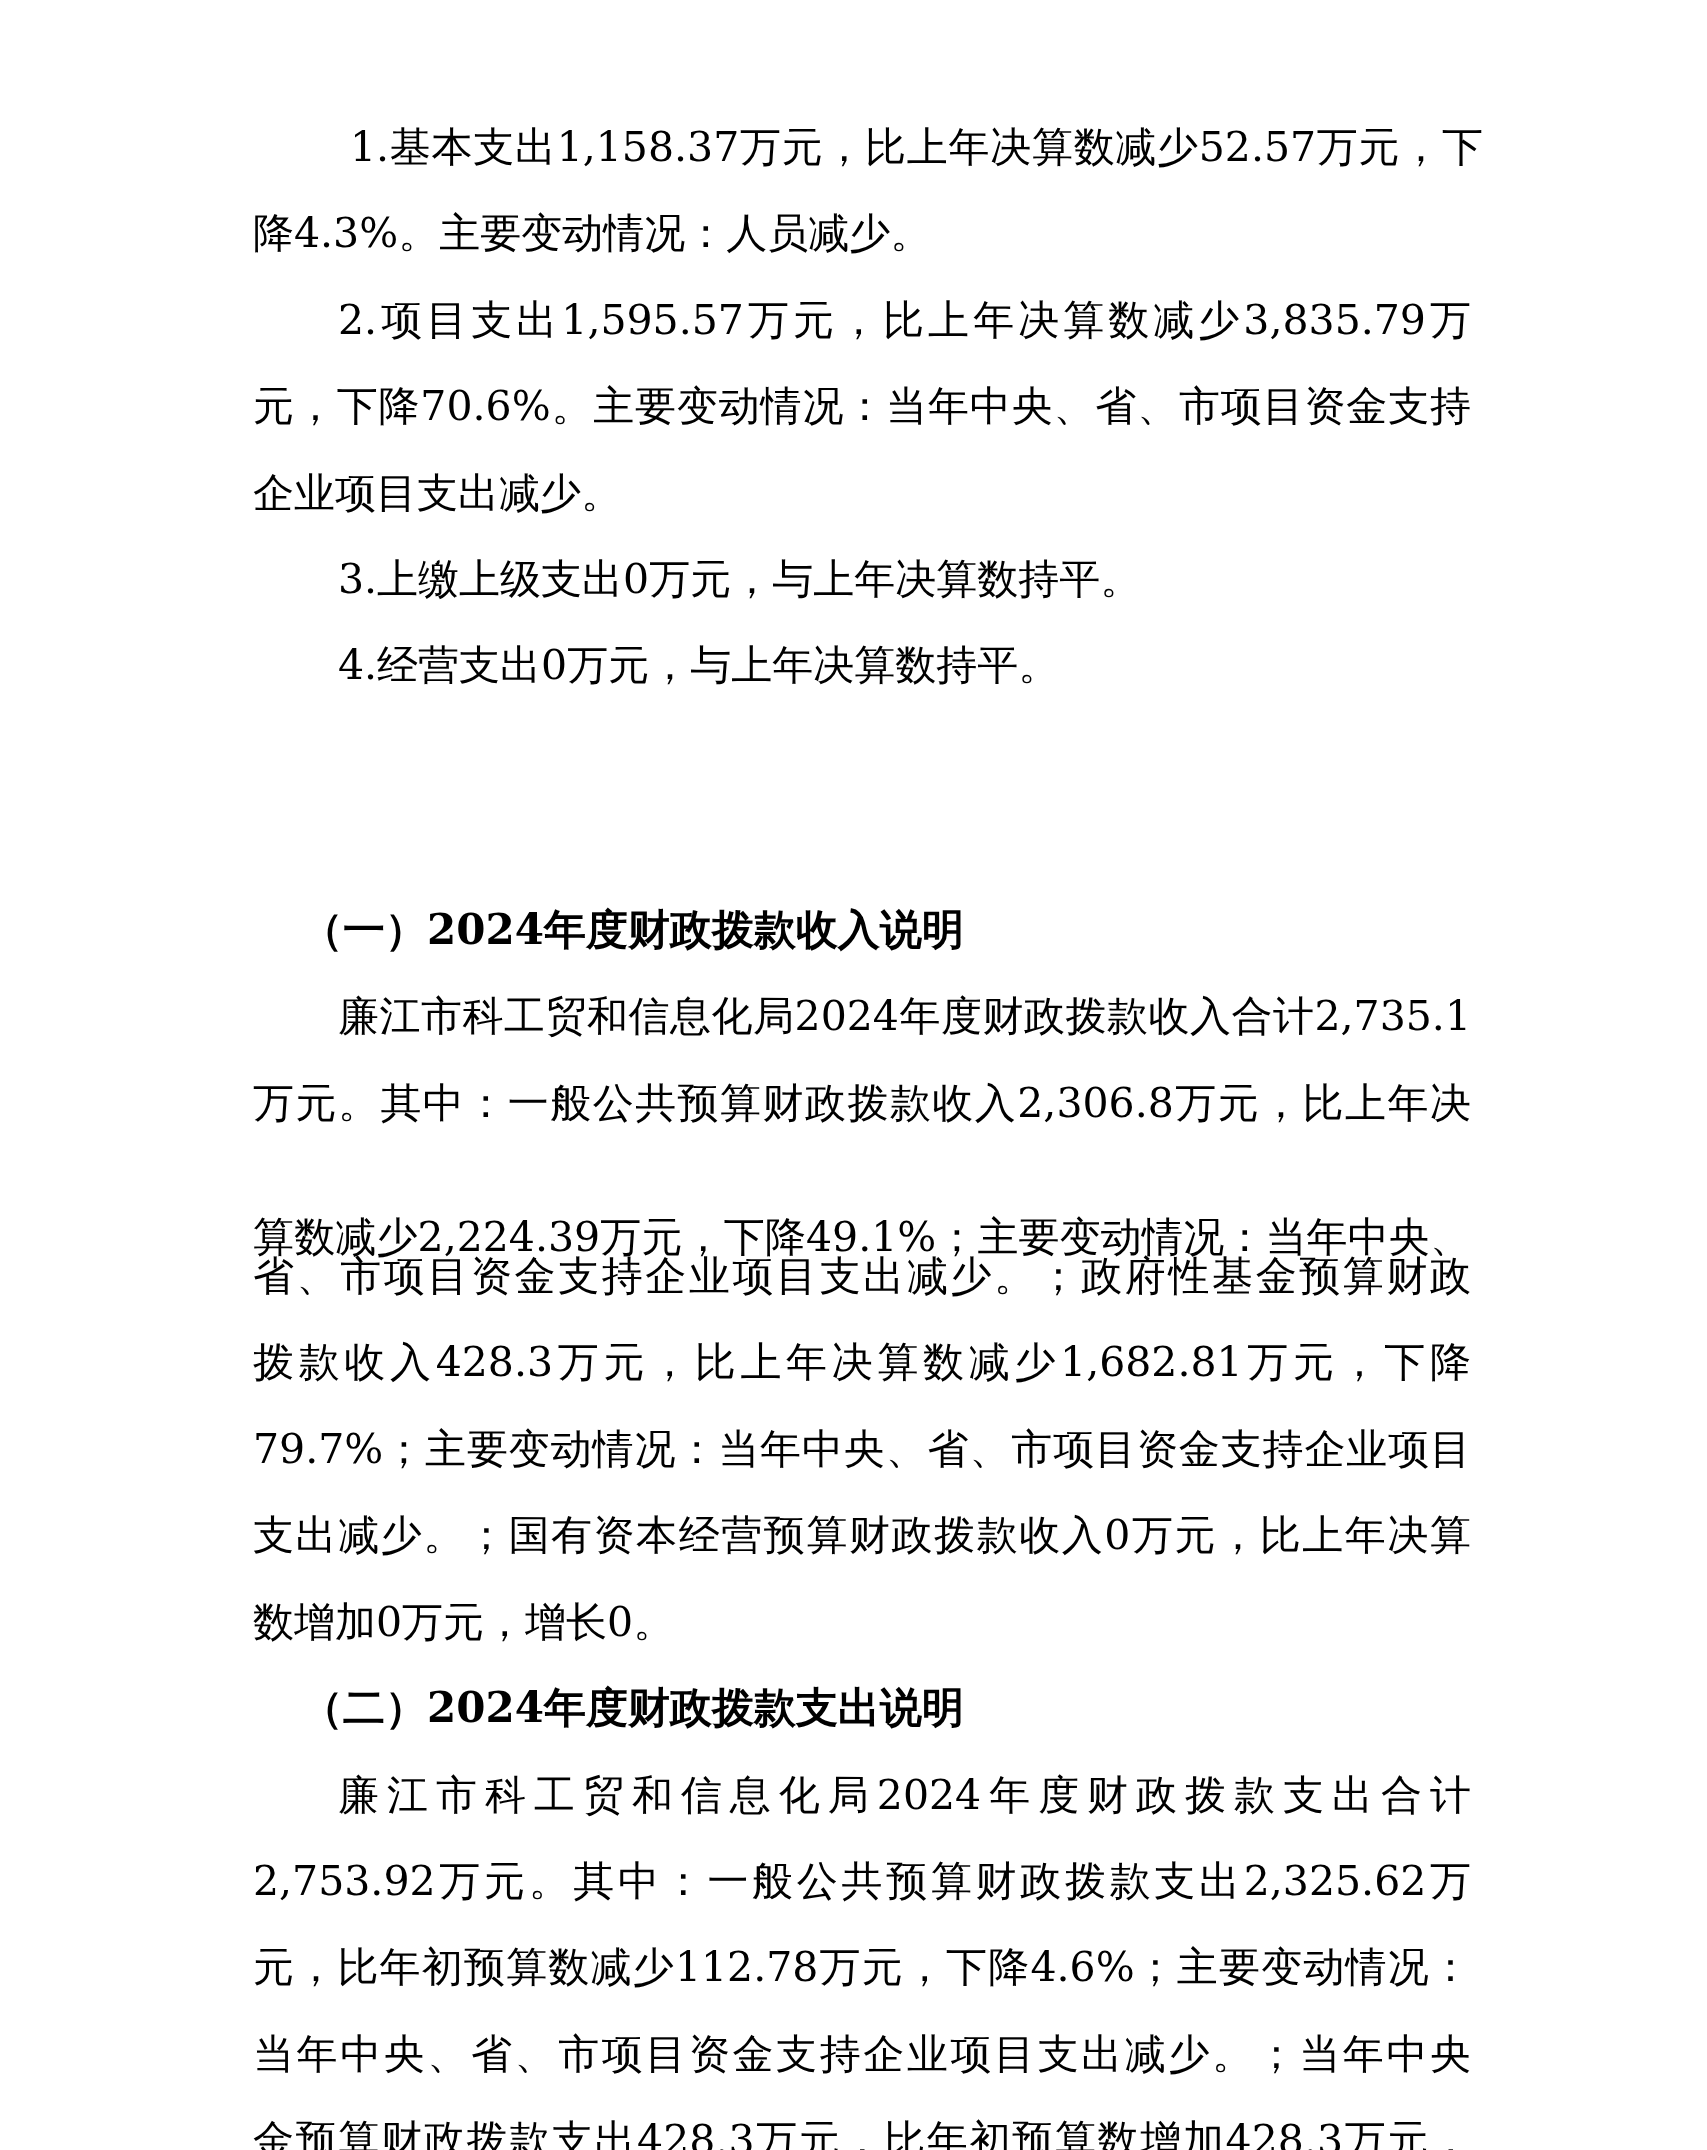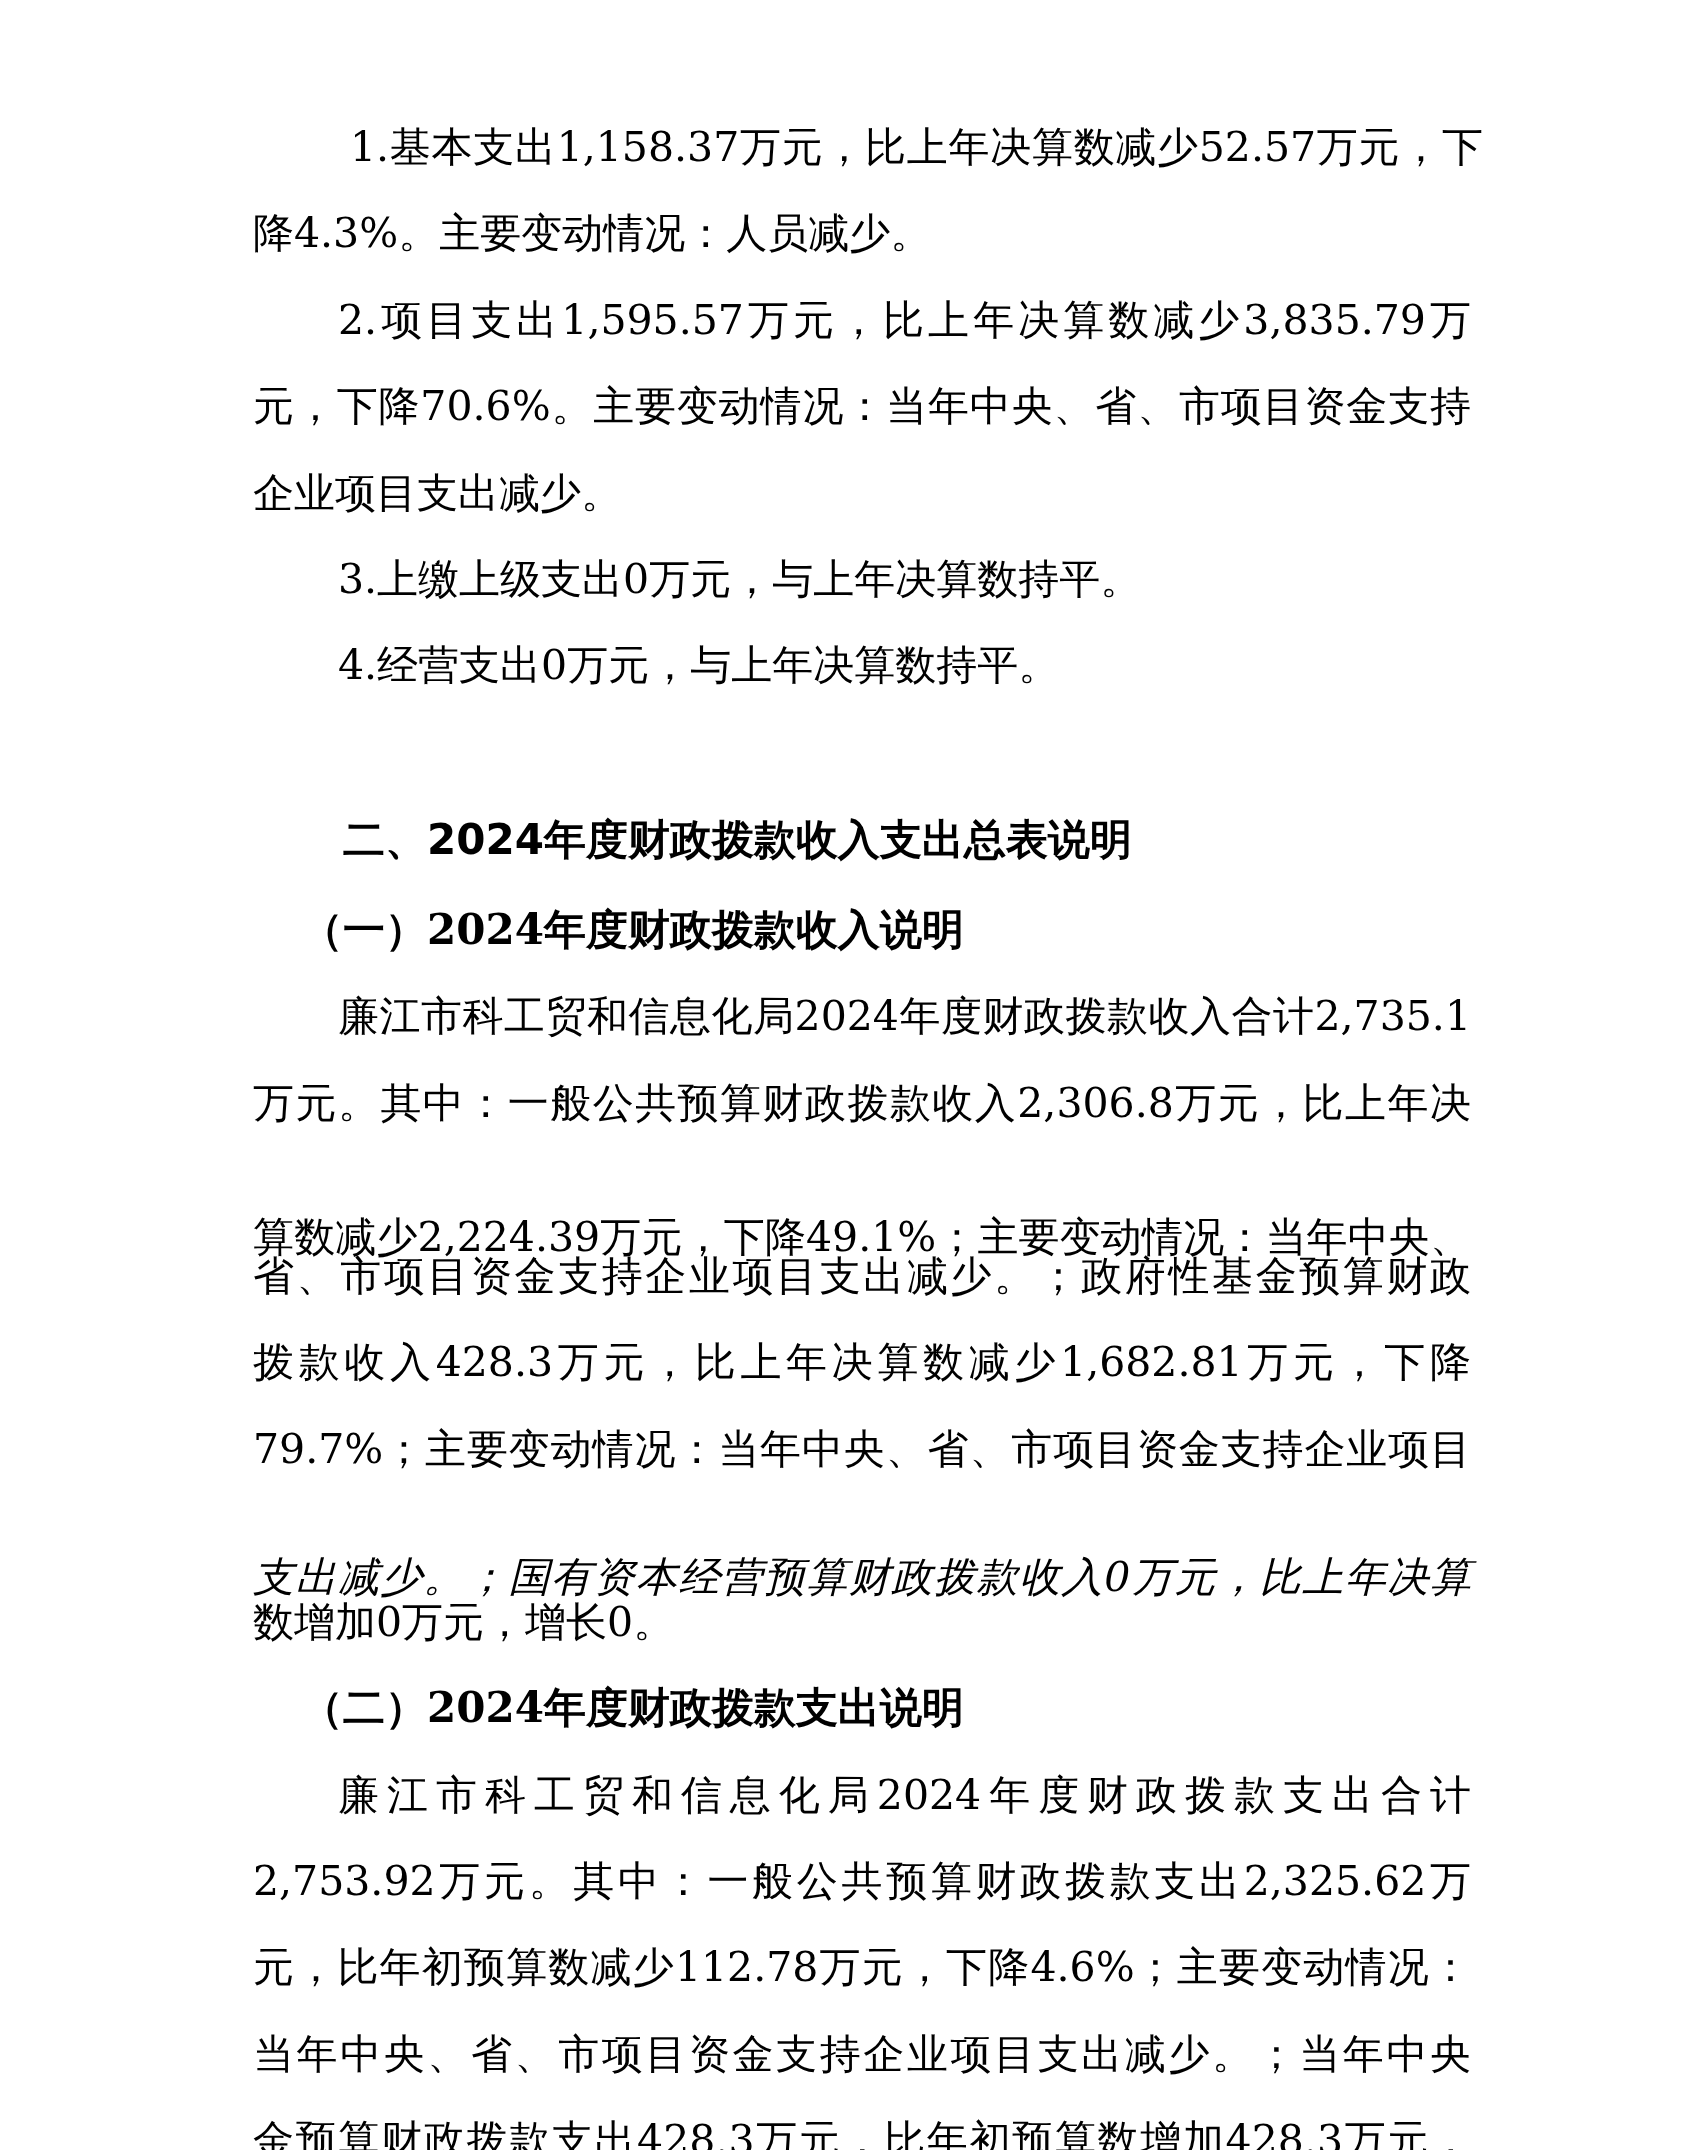--- a/index.html
+++ b/index.html
@@ -39,30 +39,29 @@
   <div class="line indent full" style="top:147px;margin-left:12px;">1.基本支出1,158.37万元，比上年决算数减少52.57万元，下</div>
   <div class="line" style="top:233px;">降4.3%。主要变动情况：人员减少。</div>
 
   <div class="line indent full" style="top:320px;">2.项目支出1,595.57万元，比上年决算数减少3,835.79万</div>
   <div class="line full" style="top:406px;">元，下降70.6%。主要变动情况：当年中央、省、市项目资金支持</div>
   <div class="line" style="top:493px;">企业项目支出减少。</div>
 
   <div class="line indent" style="top:579px;">3.上缴上级支出0万元，与上年决算数持平。</div>
   <div class="line indent" style="top:665px;">4.经营支出0万元，与上年决算数持平。</div>
 
-  <div class="line h1" style="top:840px;">二、2024年度财政拨款收入支出总表说明</div>
 
   <div class="line h2" style="top:930px;">（一）2024年度财政拨款收入说明</div>
   <div class="line indent full" style="top:1016px;">廉江市科工贸和信息化局2024年度财政拨款收入合计2,735.1</div>
   <div class="line full" style="top:1103px;">万元。其中：一般公共预算财政拨款收入2,306.8万元，比上年决</div>
   <div class="line full" style="top:1237px;">算数减少2,224.39万元，下降49.1%；主要变动情况：当年中央、</div>
   <div class="line full" style="top:1276px;">省、市项目资金支持企业项目支出减少。；政府性基金预算财政</div>
   <div class="line full" style="top:1362px;">拨款收入428.3万元，比上年决算数减少1,682.81万元，下降</div>
   <div class="line full" style="top:1449px;">79.7%；主要变动情况：当年中央、省、市项目资金支持企业项目</div>
-  <div class="line full" style="top:1577px;font-style:italic;">支出减少。；国有资本经营预算财政拨款收入0万元，比上年决算</div>
+  <div class="line full" style="top:1535px;">支出减少。；国有资本经营预算财政拨款收入0万元，比上年决算</div>
   <div class="line" style="top:1622px;">数增加0万元，增长0。</div>
 
   <div class="line h2" style="top:1708px;">（二）2024年度财政拨款支出说明</div>
   <div class="line indent full" style="top:1795px;">廉江市科工贸和信息化局2024年度财政拨款支出合计</div>
   <div class="line full" style="top:1881px;">2,753.92万元。其中：一般公共预算财政拨款支出2,325.62万</div>
   <div class="line full" style="top:1967px;">元，比年初预算数减少112.78万元，下降4.6%；主要变动情况：</div>
   <div class="line full" style="top:2054px;">当年中央、省、市项目资金支持企业项目支出减少。；当年中央</div>
   <div class="line full" style="top:2140px;">金预算财政拨款支出428.3万元，比年初预算数增加428.3万元，</div>
 
 </div>

